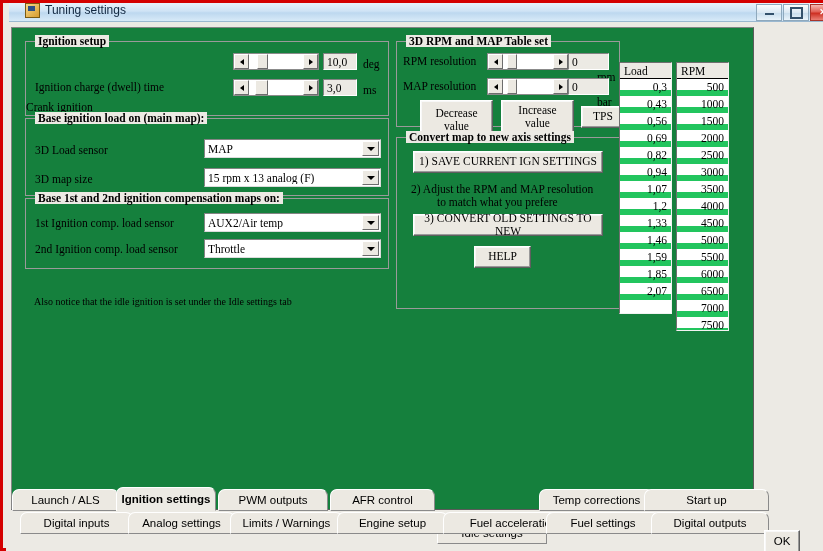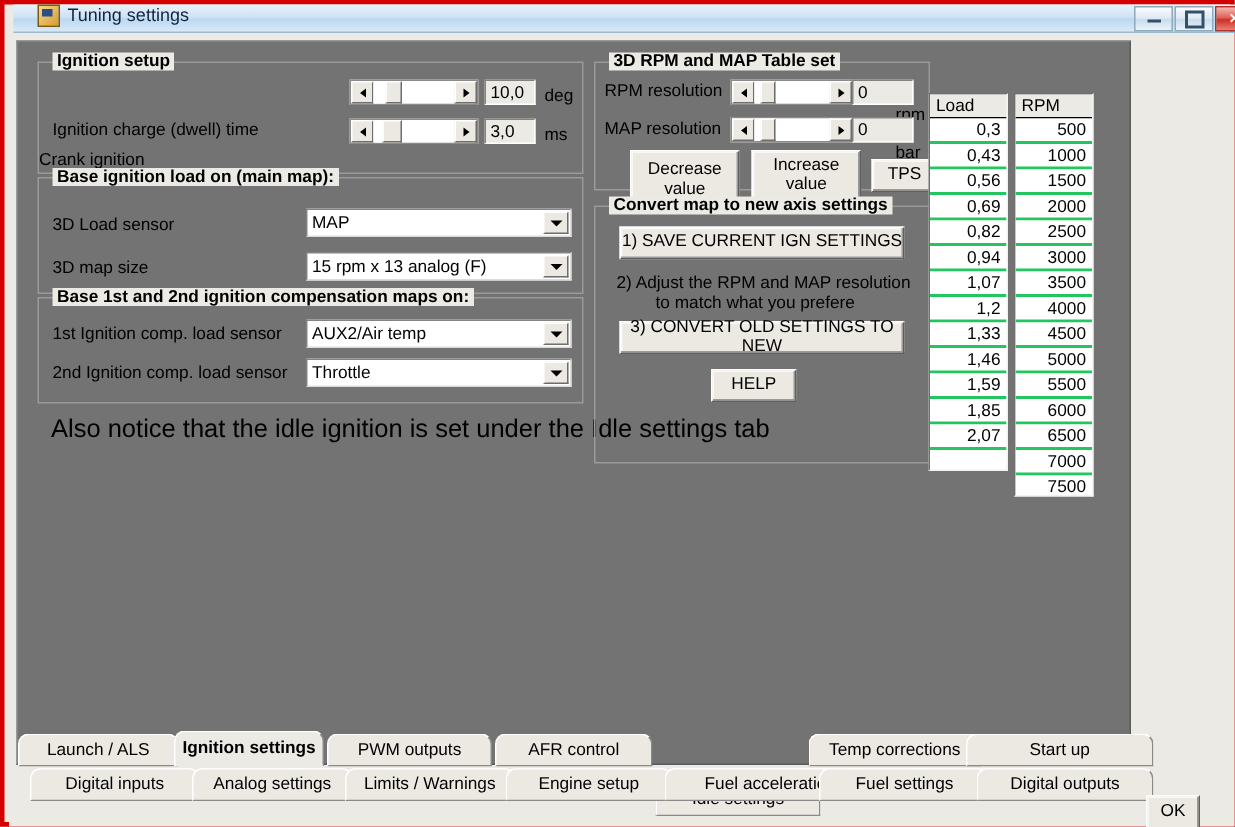--- a/index.html
+++ b/index.html
@@ -50,23 +50,23 @@
   .tb-glyph-min{display:block;width:9px;height:3px;border-bottom:2px solid #33506b;}
   .tb-glyph-max{display:block;width:9px;height:8px;border:2px solid #33506b;}
   
   .client{
     position:absolute;left:3px;top:19px;width:817px;height:529px;
     background:#eceae4;
   }
   
   .tabpanel{
     position:absolute;left:5px;top:5px;width:741px;height:481px;
-    background:#737373;
+    background:#15803d;
     border:1px solid #848484;
-    border-right-color:#5a5a5a;border-bottom-color:#5a5a5a;
+    border-right-color:#5a5a5a;border-bottom-color:#5a5a5a;font-family:Liberation Serif, serif;
   }
   
   .gbox{position:absolute;border:1px solid #9a9a9a;}
   .gbox>.gtitle{
     position:absolute;top:-7px;left:9px;background:#eceae4;
     padding:0 3px;font-weight:bold;font-size:11.5px;white-space:nowrap;
   }
   .lbl{position:absolute;white-space:nowrap;font-size:11.5px;}
   
   .slider{
@@ -148,40 +148,40 @@
     overflow:hidden;
   }
   .tbl .th{
     height:16px;line-height:16px;
     border-bottom:1px solid #000;
     padding-left:4px;font-size:11.5px;background:#eceae4;
     box-sizing:border-box;
   }
   .tbl .tr{
     height:17px;line-height:17px;
-    border-bottom:2px solid #22c55e;
+    border-bottom:6px solid #22c55e;
     padding-right:4px;text-align:right;font-size:11.5px;
     box-sizing:border-box;background:#fff;
   }
   
   .tabrow{position:absolute;}
   .tab{
     position:absolute;height:22px;box-sizing:border-box;
     background:#ece9e2;
     border:1px solid #8a8a8a;
     border-top-color:#ffffff;border-left-color:#ffffff;
     border-radius:7px 7px 0 0;
     display:flex;align-items:center;justify-content:center;
     font-size:11.5px;white-space:nowrap;cursor:default;
   }
   .tab.active{
     font-weight:bold;background:#eceae4;height:24px;
     border-bottom:1px solid #eceae4;z-index:5;
   }
-  .note{position:absolute;font-size:17px;white-space:nowrap;}
+  .note{position:absolute;font-size:10px;white-space:nowrap;margin-top:20px;}
 </style>
 </head>
 <body>
 
 <div class="app">
 
   <div class="titlebar">
     <div class="tb-icon"></div>
     <div class="tb-title">Tuning settings</div>
     <div class="tb-btns">

